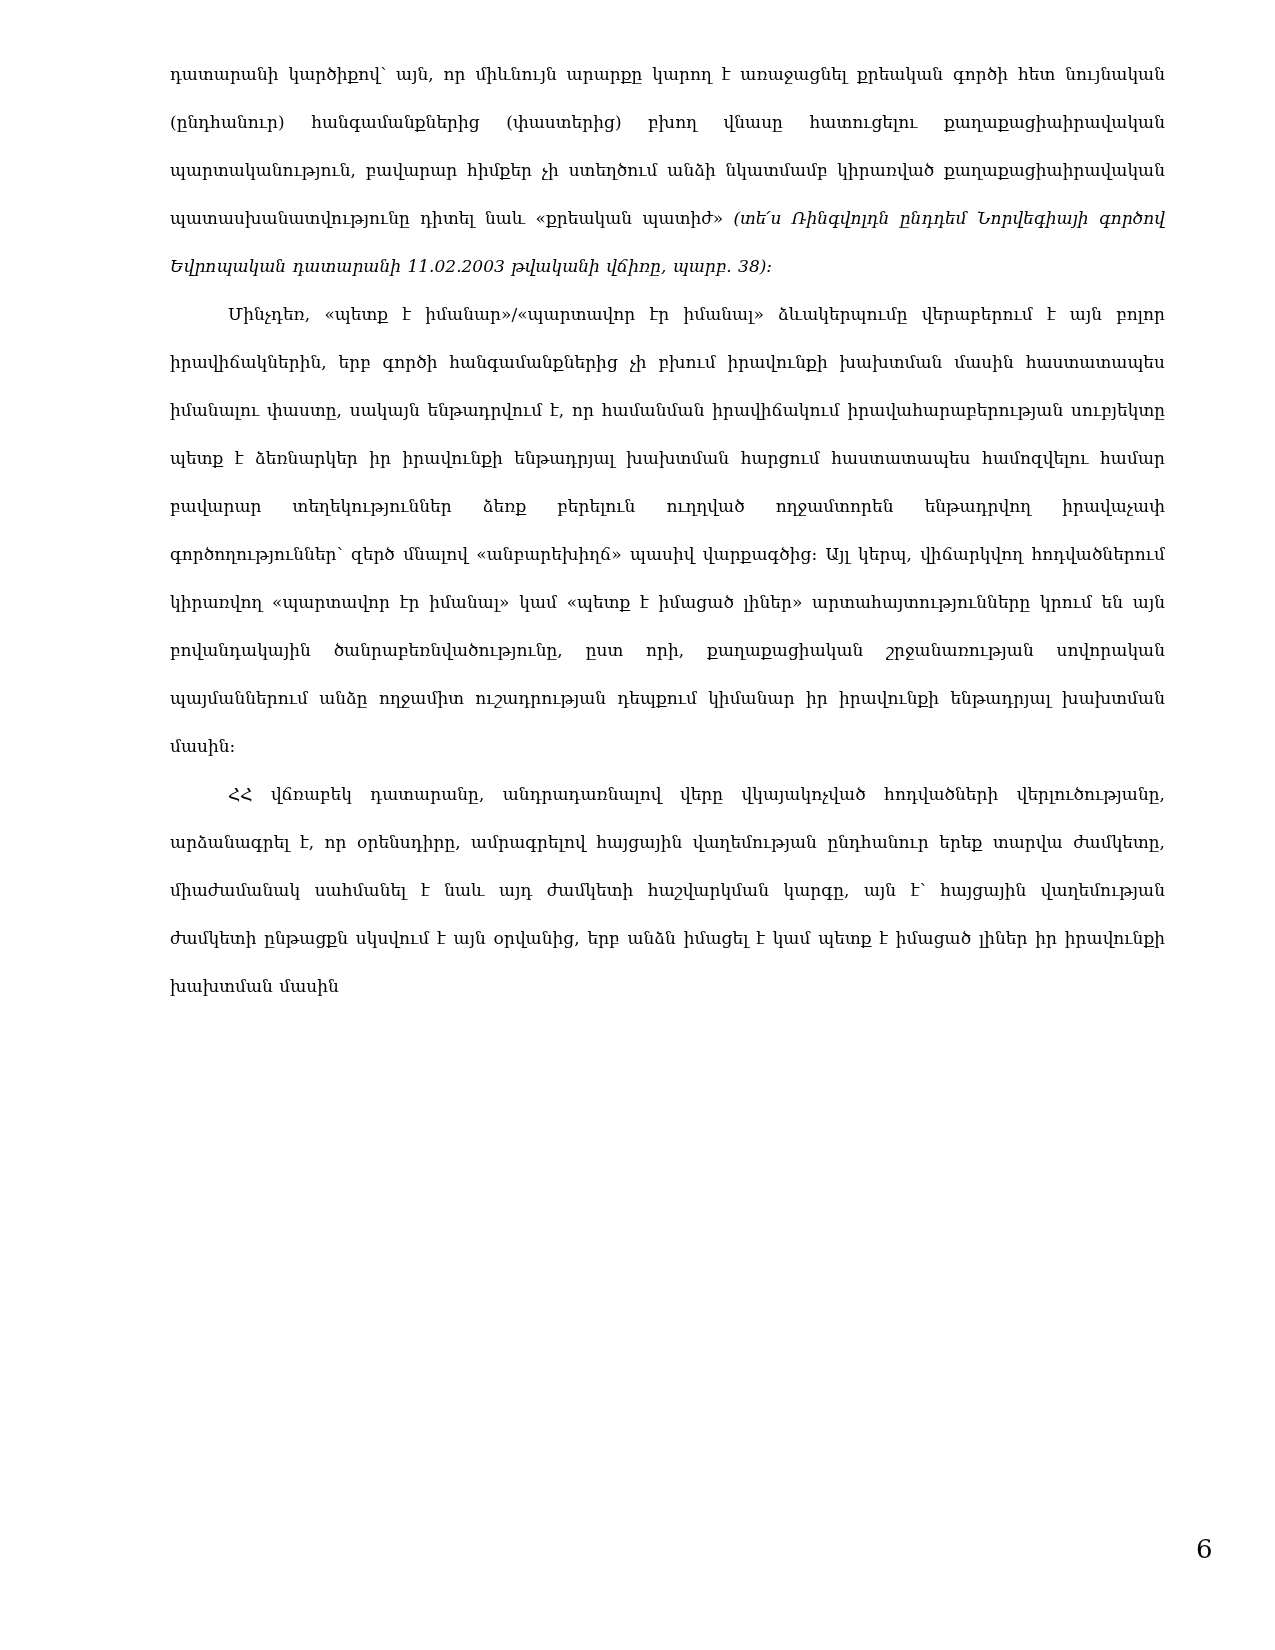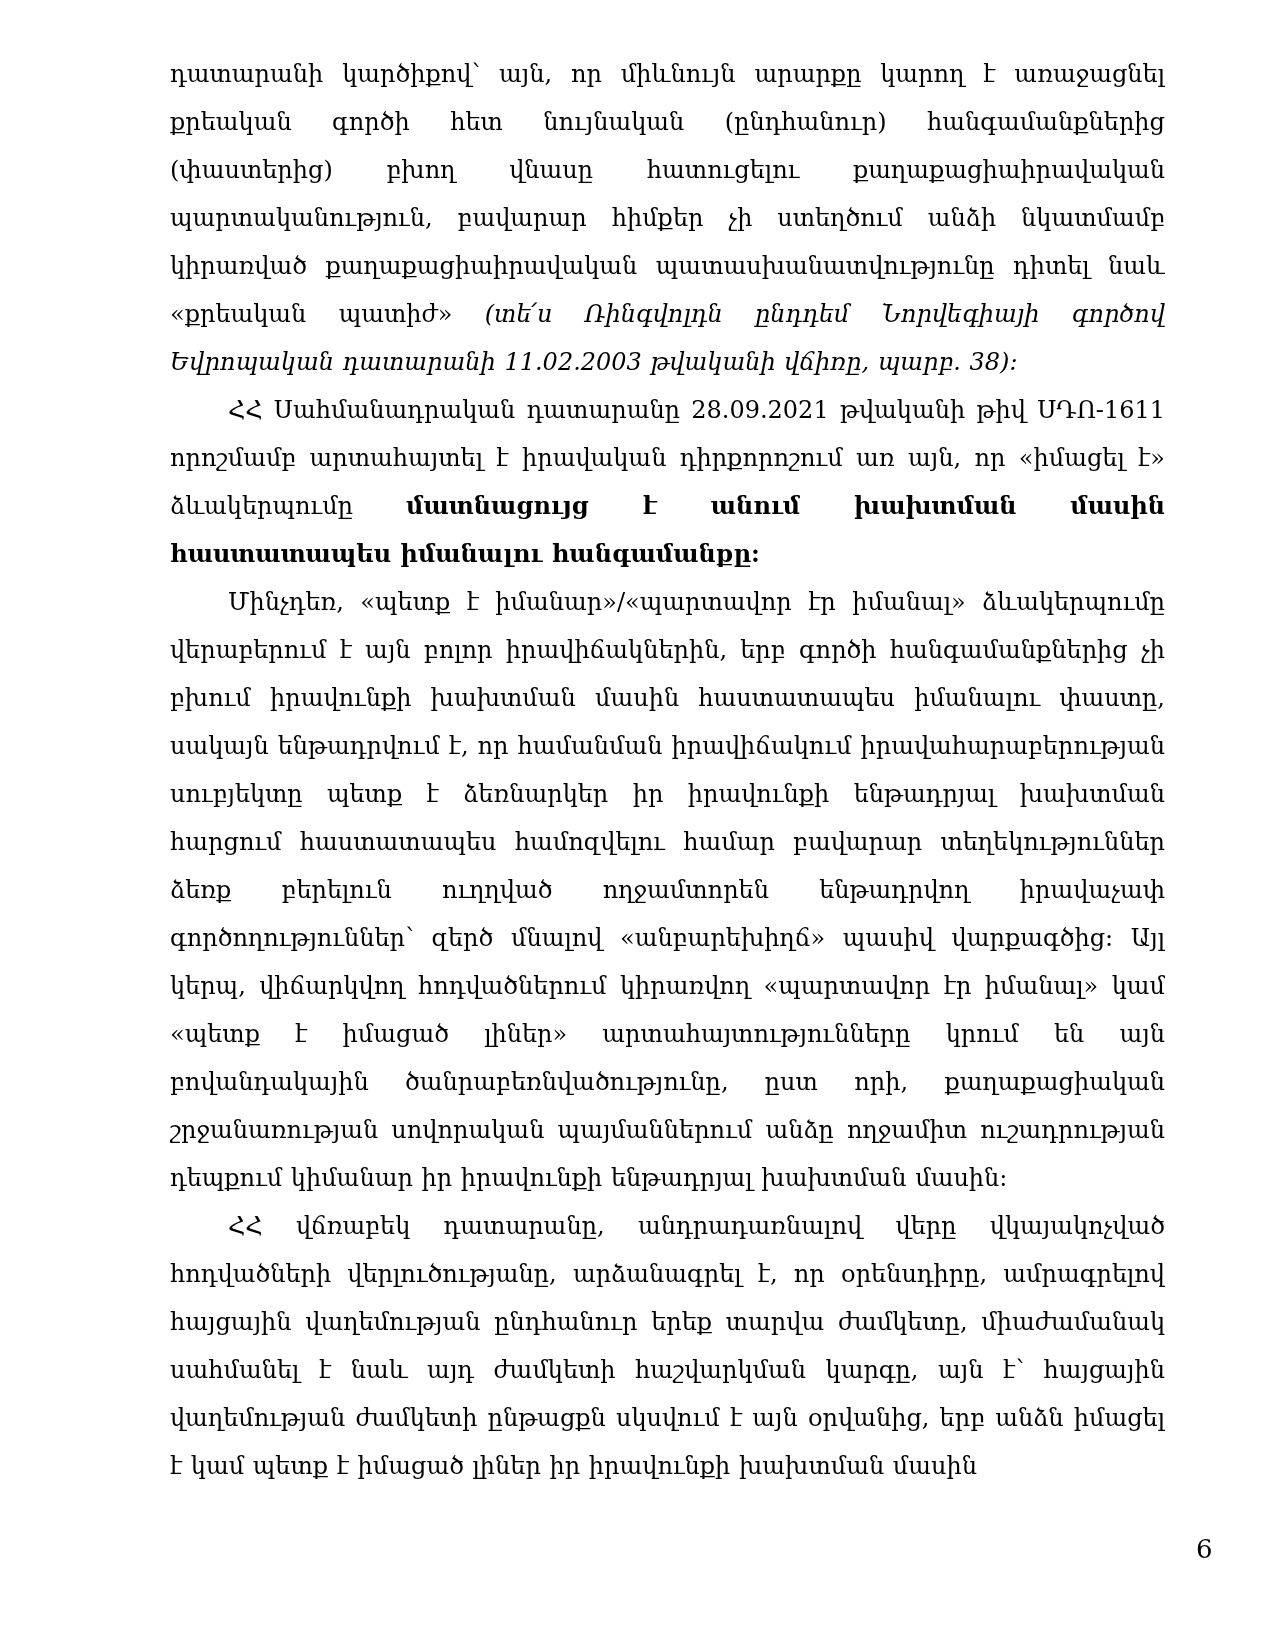--- a/index.html
+++ b/index.html
@@ -20,21 +20,21 @@
     top: 50px;
     left: 170px;
     width: 995px;
     height: 1480px;
     overflow: hidden;
   }
   .content p {
     margin: 0;
     padding: 0;
     text-align: justify;
-    font-size: 24px;
+    font-size: 17px;
     line-height: 48px;
     word-spacing: 1px;
   }
   .content p.indent {
     text-indent: 58px;
   }
   .run-normal { font-style: normal; font-weight: normal; }
   .run-italic { font-style: italic; font-weight: normal; }
   .run-bold   { font-style: normal; font-weight: bold; }
   .pagenum {
@@ -45,19 +45,18 @@
     line-height: 30px;
     color: #000000;
   }
 </style>
 </head>
 <body>
 
 <div class="page">
   <div class="content" id="content">
       <p class=""><span class="run-normal">դատարանի կարծիքով՝ այն, որ միևնույն արարքը կարող է առաջացնել քրեական գործի հետ նույնական (ընդհանուր) հանգամանքներից (փաստերից) բխող վնասը հատուցելու քաղաքացիաիրավական պարտականություն, բավարար հիմքեր չի ստեղծում անձի նկատմամբ կիրառված քաղաքացիաիրավական պատասխանատվությունը դիտել նաև «քրեական պատիժ» </span><span class="run-italic">(տե՛ս Ռինգվոլդն ընդդեմ Նորվեգիայի գործով Եվրոպական դատարանի 11.02.2003 թվականի վճիռը, պարբ. 38):</span></p>
-      <p class="indent"><span class="run-normal">ՀՀ Սահմանադրական դատարանը 28.09.2021 թվականի թիվ ՍԴՈ-1611 որոշմամբ արտահայտել է իրավական դիրքորոշում առ այն, որ «իմացել է» ձևակերպումը </span><span class="run-bold">մատնացույց է անում խախտման մասին հաստատապես իմանալու հանգամանքը:</span></p>
       <p class="indent"><span class="run-normal">Մինչդեռ, «պետք է իմանար»/«պարտավոր էր իմանալ» ձևակերպումը վերաբերում է այն բոլոր իրավիճակներին, երբ գործի հանգամանքներից չի բխում իրավունքի խախտման մասին հաստատապես իմանալու փաստը, սակայն ենթադրվում է, որ համանման իրավիճակում իրավահարաբերության սուբյեկտը պետք է ձեռնարկեր իր իրավունքի ենթադրյալ խախտման հարցում հաստատապես համոզվելու համար բավարար տեղեկություններ ձեռք բերելուն ուղղված ողջամտորեն ենթադրվող իրավաչափ գործողություններ՝ զերծ մնալով «անբարեխիղճ» պասիվ վարքագծից: Այլ կերպ, վիճարկվող հոդվածներում կիրառվող «պարտավոր էր իմանալ» կամ «պետք է իմացած լիներ» արտահայտությունները կրում են այն բովանդակային ծանրաբեռնվածությունը, ըստ որի, քաղաքացիական շրջանառության սովորական պայմաններում անձը ողջամիտ ուշադրության դեպքում կիմանար իր իրավունքի ենթադրյալ խախտման մասին:</span></p>
       <p class="indent"><span class="run-normal">ՀՀ վճռաբեկ դատարանը, անդրադառնալով վերը վկայակոչված հոդվածների վերլուծությանը, արձանագրել է, որ օրենսդիրը, ամրագրելով հայցային վաղեմության ընդհանուր երեք տարվա ժամկետը, միաժամանակ սահմանել է նաև այդ ժամկետի հաշվարկման կարգը, այն է՝ հայցային վաղեմության ժամկետի ընթացքն սկսվում է այն օրվանից, երբ անձն իմացել է կամ պետք է իմացած լիներ իր իրավունքի խախտման մասին </span></p>
     </div>
 </div>
 
 <div class="pagenum">6</div>
 
 </body></html>

